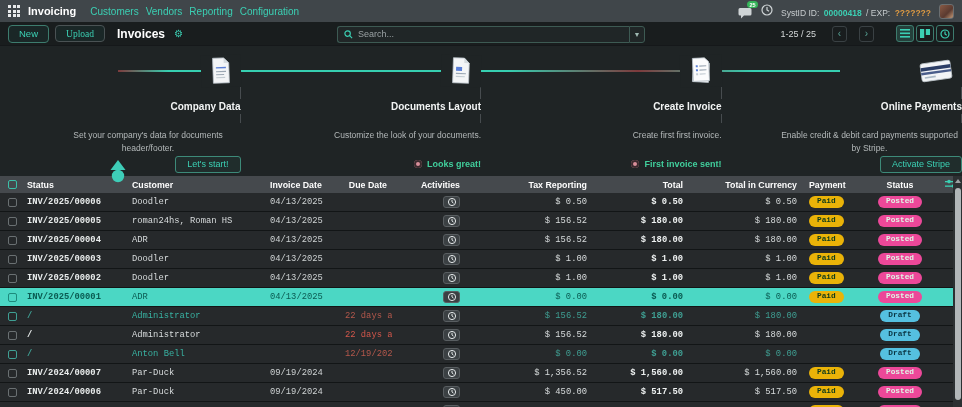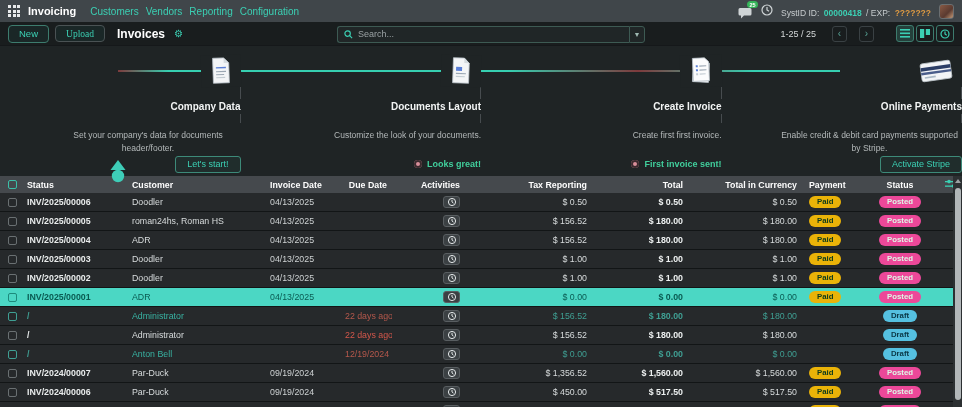--- a/index.html
+++ b/index.html
@@ -80,21 +80,21 @@
   .c-tax { width:120px; text-align:right; }
   .c-total { width:96px; text-align:right; }
   .c-cur { width:114px; text-align:right; }
   .c-pay { width:58px; padding-left:7px; }
   .c-status { width:80px; text-align:center; }
   .c-set { width:22px; display:flex; justify-content:center; align-items:center; }
   .cb { width:9px; height:9px; border:1px solid #6a7072; border-radius:2px; display:inline-block; background:transparent; }
   .cb.teal { border-color:#3bbfa8; }
 
   .trow { display:flex; height:19px; align-items:center; font-size:8.8px; background:#26292b;
-    border-bottom:1px solid #121516; cursor:pointer; }
+    border-bottom:1px solid #121516; cursor:pointer;font-family:Liberation Mono, monospace; }
   .trow .num { font-weight:bold; color:#e9ecec; }
   .trow .c-cust { color:#d8dcdd; }
   .trow .c-idate { color:#ced2d3; }
   .trow .due { color:#d4574b; }
   .trow .c-tax, .trow .c-cur { color:#d8dcdd; }
   .trow .c-total { font-weight:bold; color:#eef1f1; }
   .actbtn { width:17px; height:12px; background:#3b4043; border:1px solid #595e61; border-radius:3px;
     color:#e2e6e7; display:flex; align-items:center; justify-content:center; padding:0; cursor:pointer; }
   .pill { display:inline-block; font-size:7.8px; font-weight:bold; border-radius:8px; padding:1.5px 8px; line-height:1.2; }
   .pill.paid { background:#eab308; color:#0d3a1c; }

